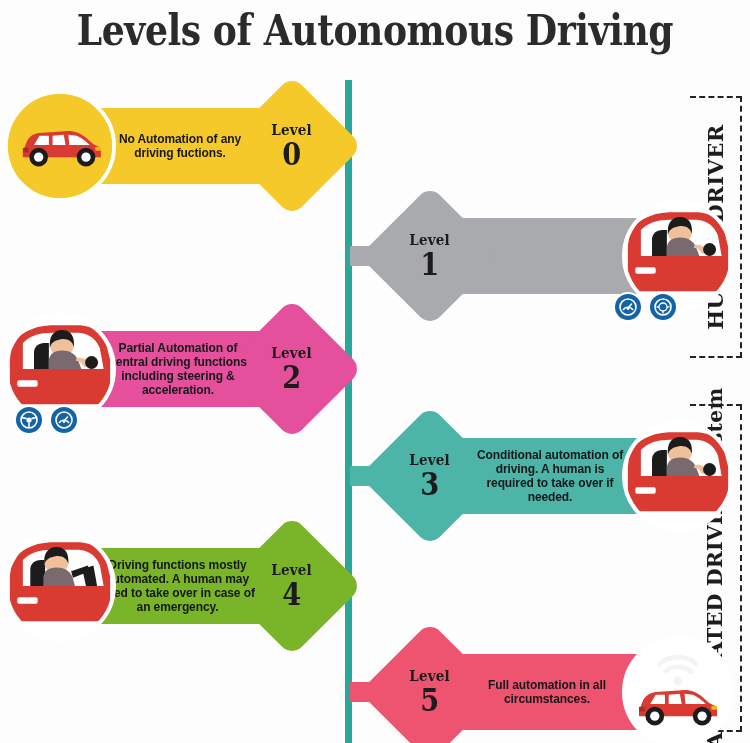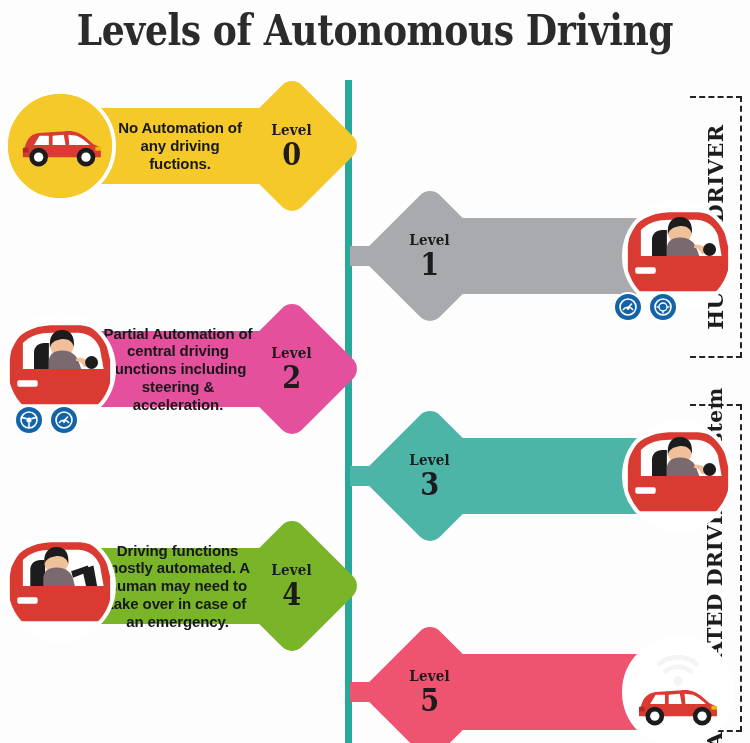--- a/index.html
+++ b/index.html
@@ -80,21 +80,21 @@
   }
 
   
   .tab{position:absolute;height:20px;top:46px;}
 
   
   .btext{
     position:absolute;top:18px;height:76px;
     display:flex;align-items:center;justify-content:center;
     text-align:center;
-    font-size:15px;font-weight:bold;line-height:1.18;
+    font-size:12px;font-weight:bold;line-height:1.18;
     color:#16181a;
     z-index:5;
     letter-spacing:-0.1px;
   }
 
   
   .circ{
     position:absolute;top:0;
     width:112px;height:112px;border-radius:50%;
     border:4px solid #ffffff;
@@ -259,20 +259,21 @@
 </div>
 
 <div class="row" style="left:350px;top:420px;width:400px;height:112px;">
   <div class="body-right" style="right:58px;left:80px;background:#4cb5a8;"></div>
   <div class="chev" style="left:30px;background:#4cb5a8;"></div>
   <div class="tab" style="left:0;width:34px;background:#4cb5a8;"></div>
   <div class="chev-label" style="left:30px;">
     <div class="chev-word">Level</div>
     <div class="chev-num">3</div>
   </div>
+  <div class="btext" style="left:125px;width:150px;">Conditional automation of driving. A human is required to take over if needed.</div>
   <div class="circ" style="left:272px;background:#ffffff;">
     <svg viewBox="0 0 112 112">
       <rect width="112" height="112" fill="#ffffff"></rect>
       <g>
         <path d="M4 30 C12 18 26 10 46 9 L78 9 C92 10 101 18 106 30 L110 46 L110 80 C110 88 104 94 96 94 L16 94 C8 94 2 88 2 80 L2 46 Z" fill="#d93a32"></path>
         <path d="M16 28 C24 20 34 17 48 17 L76 17 C88 18 95 24 99 34 L103 56 L16 56 Z" fill="#ffffff"></path>
         <rect x="10" y="68" width="22" height="7" rx="2" fill="#ffffff"></rect>
         <path d="M28 56 L28 38 C28 32 33 28 39 28 L44 28 L44 56 Z" fill="#1c1c1c"></path>
         <circle cx="58" cy="30" r="13" fill="#f0c09a"></circle>
         <path d="M45 29 C45 19 51 14 58 14 C66 14 71 19 71 28 L71 32 C69 26 64 23 57 24 C51 25 47 27 45 33 Z" fill="#1c1c1c"></path>
@@ -312,20 +313,21 @@
 </div>
 
 <div class="row" style="left:350px;top:636px;width:400px;height:112px;">
   <div class="body-right" style="right:58px;left:80px;background:#ee5370;"></div>
   <div class="chev" style="left:30px;background:#ee5370;"></div>
   <div class="tab" style="left:0;width:34px;background:#ee5370;"></div>
   <div class="chev-label" style="left:30px;">
     <div class="chev-word">Level</div>
     <div class="chev-num">5</div>
   </div>
+  <div class="btext" style="left:122px;width:150px;">Full automation in all circumstances.</div>
   <div class="circ" style="left:272px;background:#ffffff;">
     <svg viewBox="0 0 112 112">
       <rect width="112" height="112" fill="#ffffff"></rect>
       <g>
         <g fill="none" stroke="#ffffff" stroke-width="5" stroke-linecap="round">
           <path d="M36 26 C46 16 66 16 76 26" stroke="#f4f4f4"></path>
           <path d="M42 34 C50 27 62 27 70 34" stroke="#f4f4f4"></path>
         </g>
         <circle cx="56" cy="44" r="5" fill="#f4f4f4"></circle>
         <path d="M14 76 L18 66 C20 61 25 57 32 56 L60 54 C68 53 76 56 82 61 L90 68 L94 70 C97 71 98 73 98 76 L98 82 L14 82 Z" fill="#d93a32"></path>

